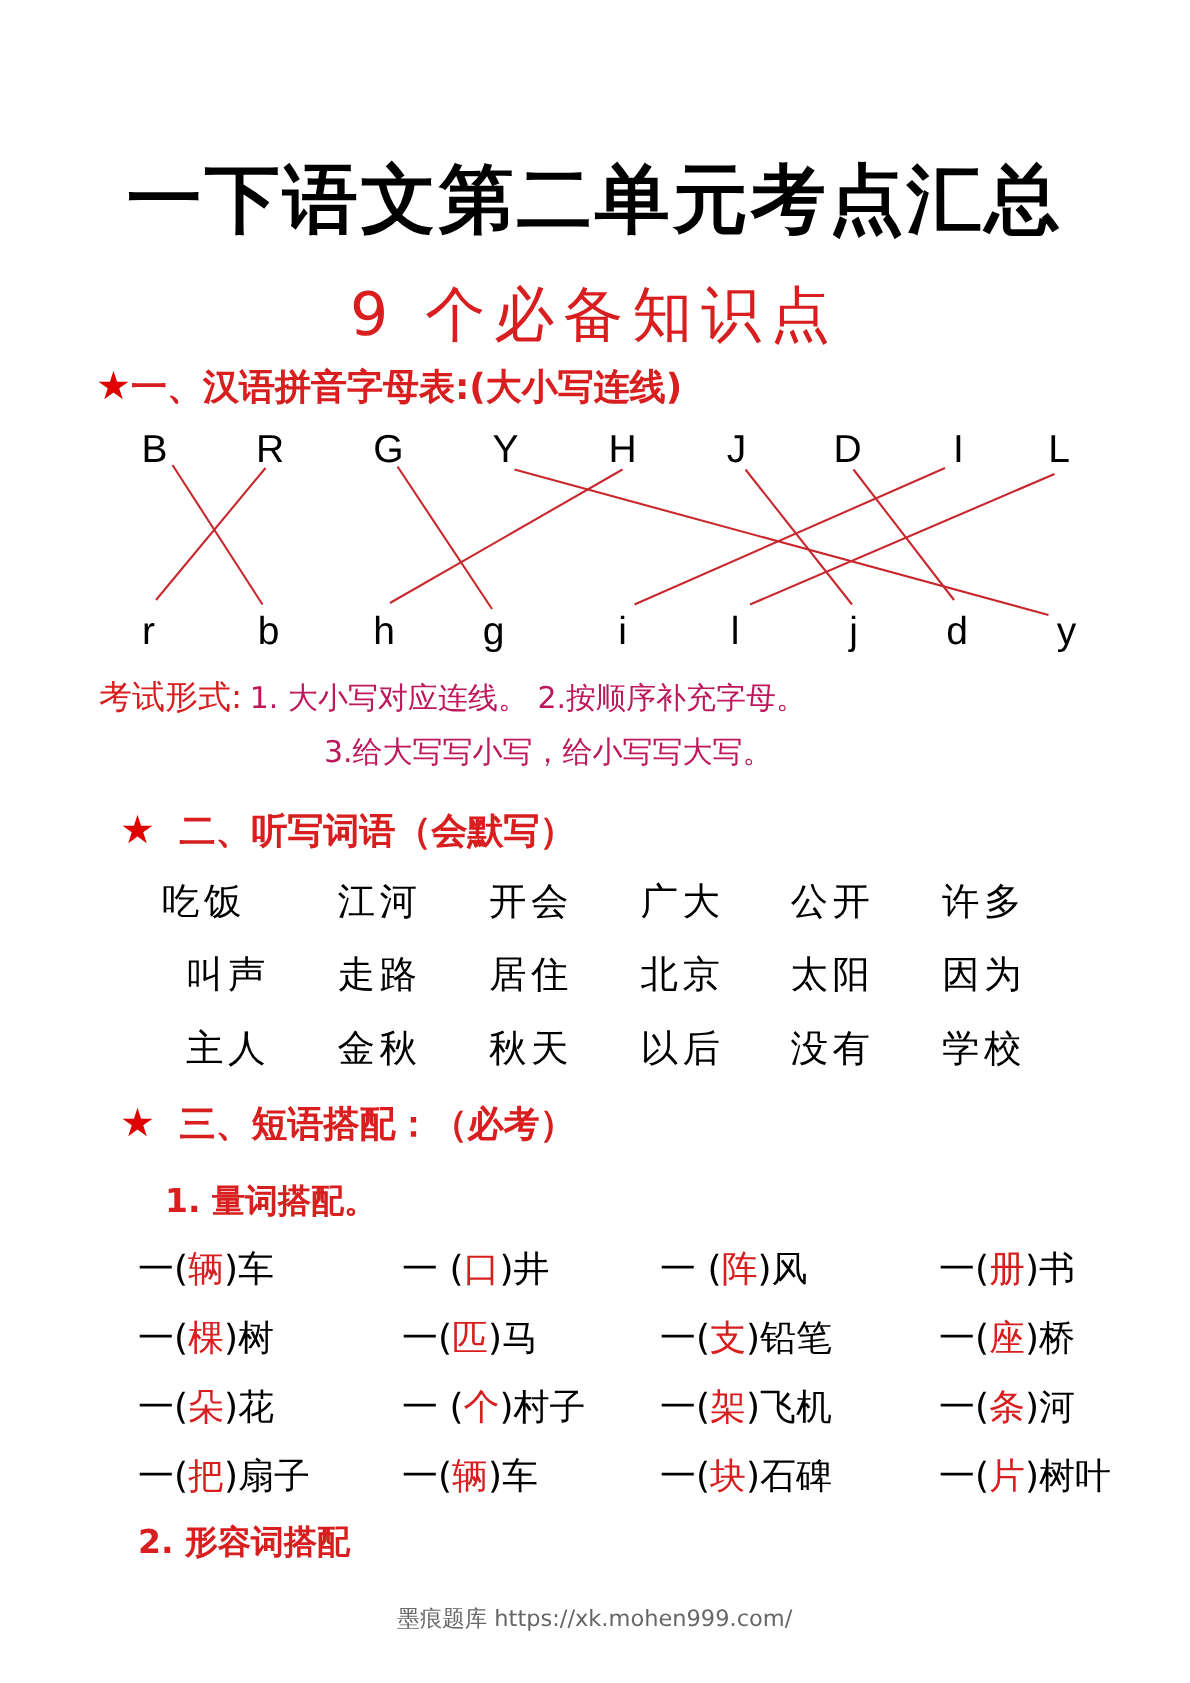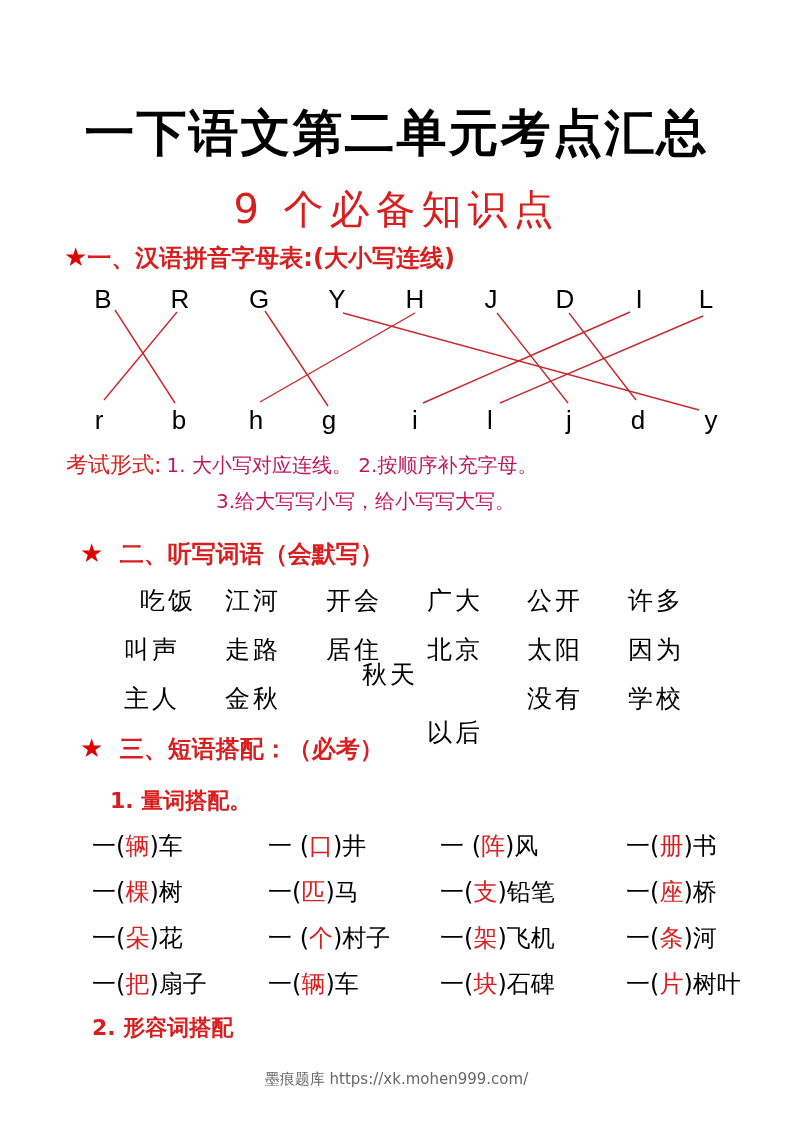--- a/index.html
+++ b/index.html
@@ -77,38 +77,38 @@
 </div>
 <div class="abs exam-text" style="left:216px; top:488px;">3.给大写写小写，给小写写大写。</div>
 
 <div class="abs h-sec" style="left:80px; top:538px;">
   <span class="star">★</span>
   <span style="margin-left:8px;font-family:Liberation Mono, monospace;">二、听写词语（会默写）</span>
 </div>
 
 <div>
 
-  <div class="abs word" style="left:140px; top:584px;text-align:center;">吃饭</div>
+  <div class="abs word" style="left:108px; top:584px;text-align:center;">吃饭</div>
   <div class="abs word" style="left:225px; top:584px;">江河</div>
   <div class="abs word" style="left:326px; top:584px;">开会</div>
   <div class="abs word" style="left:427px; top:584px;">广大</div>
   <div class="abs word" style="left:527px; top:584px;">公开</div>
   <div class="abs word" style="left:628px; top:584px;">许多</div>
 
   <div class="abs word" style="left:124px; top:633px;">叫声</div>
   <div class="abs word" style="left:225px; top:633px;">走路</div>
   <div class="abs word" style="left:326px; top:633px;font-family:Liberation Serif, serif;">居住</div>
   <div class="abs word" style="left:427px; top:633px;">北京</div>
   <div class="abs word" style="left:527px; top:633px;">太阳</div>
   <div class="abs word" style="left:628px; top:633px;">因为</div>
 
   <div class="abs word" style="left:124px; top:682px;">主人</div>
   <div class="abs word" style="left:225px; top:682px;">金秋</div>
-  <div class="abs word" style="left:326px; top:658px;margin-left:36px;">秋天</div>
-  <div class="abs word" style="left:427px; top:716px;">以后</div>
+  <div class="abs word" style="left:326px; top:682px;">秋天</div>
+  <div class="abs word" style="left:427px; top:682px;">以后</div>
   <div class="abs word" style="left:527px; top:682px;">没有</div>
   <div class="abs word" style="left:628px; top:682px;">学校</div>
 </div>
 
 <div class="abs h-sec" style="left:80px; top:733px;">
   <span class="star">★</span>
   <span style="margin-left:8px;">三、短语搭配：（必考）</span>
 </div>
 <div class="abs sub-h" style="left:110px; top:786px;">1. 量词搭配。</div>
 

